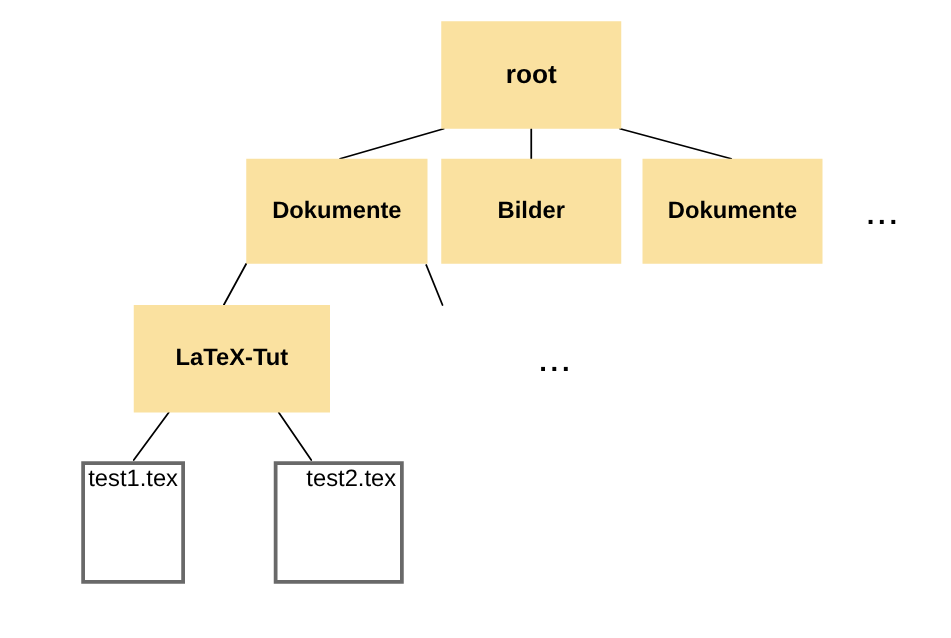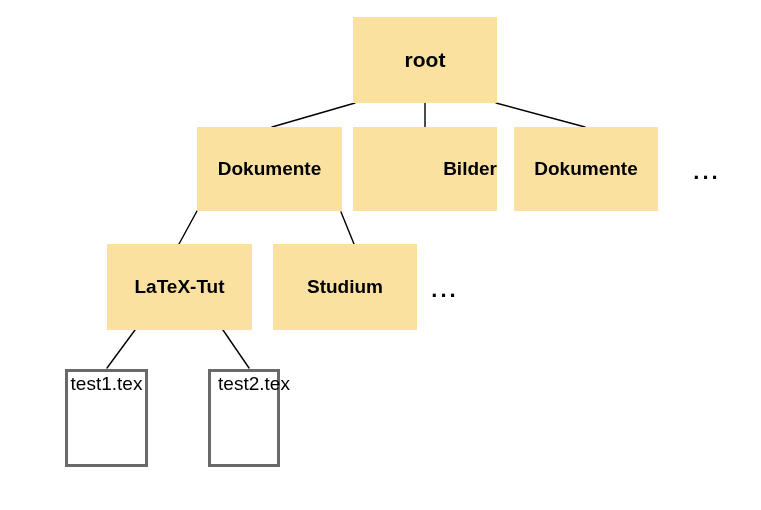--- a/index.html
+++ b/index.html
@@ -63,41 +63,38 @@
   </svg>
 
   <div class="folder root-node" style="left:353px; top:17px; width:144px; height:86px;">
     <span>root</span>
   </div>
 
   <div class="folder" style="left:197px; top:127px; width:145px; height:84px;justify-content:center;">
     <span>Dokumente</span>
   </div>
 
-  <div class="folder" style="left:353px; top:127px; width:144px; height:84px;justify-content:flex-end;">
+  <div class="folder" style="left:353px; top:127px; width:144px; height:84px;">
     <span>Bilder</span>
   </div>
 
   <div class="folder" style="left:514px; top:127px; width:144px; height:84px;">
     <span>Dokumente</span>
   </div>
 
   <div class="dots" style="left:687px; top:158px; width:40px; height:28px;">...</div>
 
-  <div class="folder" style="left:107px; top:244px; width:145px; height:86px;text-align:center;">
+  <div class="folder" style="left:107px; top:244px; width:157px; height:86px;text-align:center;">
     <span>LaTeX-Tut</span>
   </div>
 
-  <div class="folder" style="left:273px; top:244px; width:144px; height:86px;">
-    <span>Studium</span>
-  </div>
 
   <div class="dots" style="left:425px; top:276px; width:40px; height:28px;">...</div>
 
   <div class="file" style="left:65px; top:369px; width:83px; height:98px;">
     <span>test1.tex</span>
   </div>
 
-  <div class="file" style="left:208px; top:369px; width:72px; height:98px;padding-left:20px;">
+  <div class="file" style="left:219px; top:369px; width:104px; height:98px;padding-left:20px;">
     <span>test2.tex</span>
   </div>
 
 </div>
 
 </body></html>

